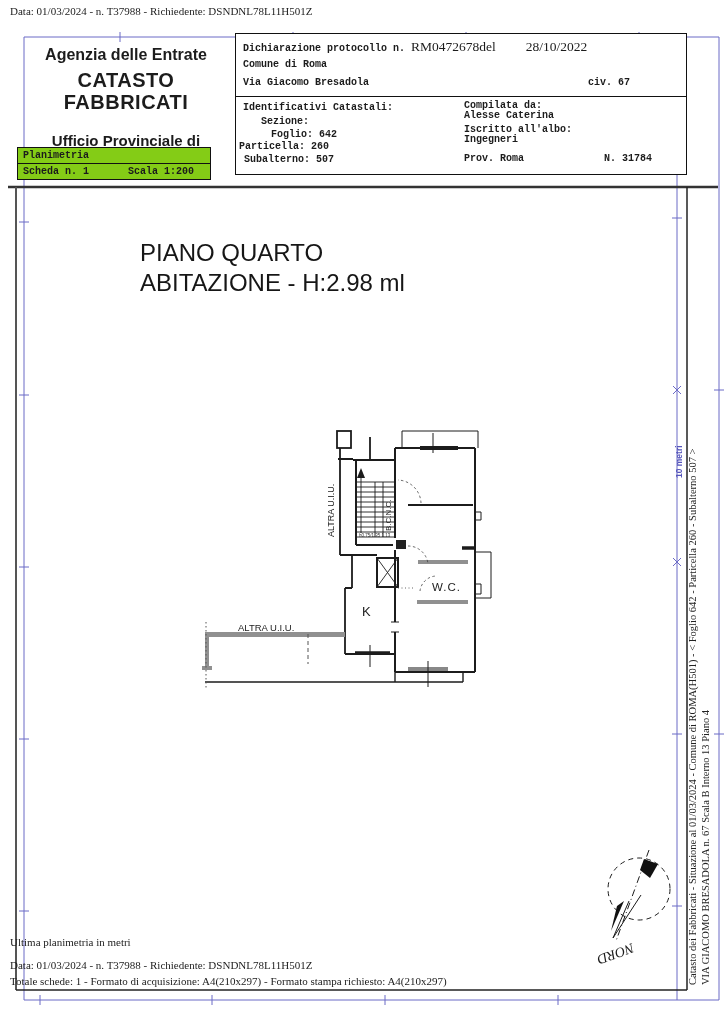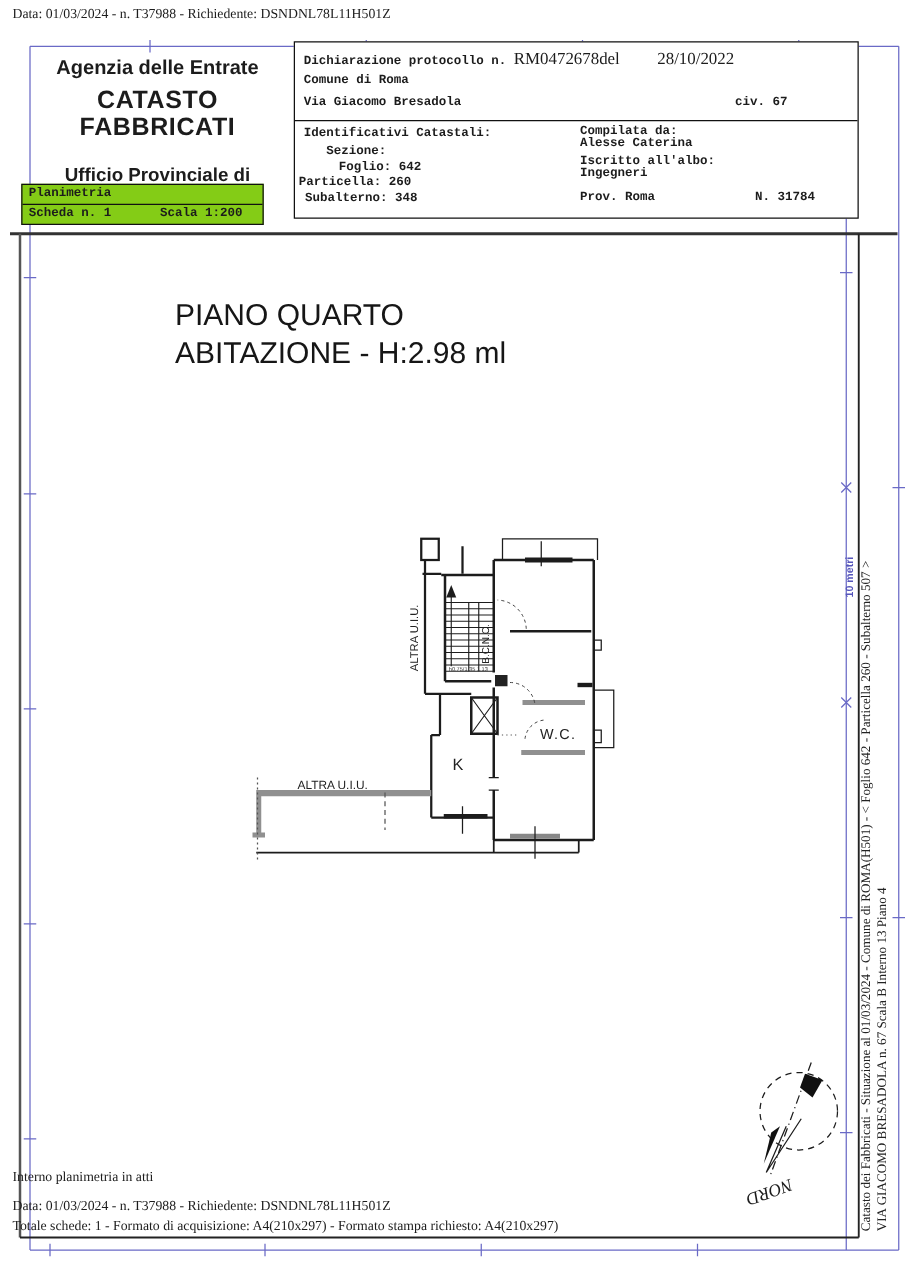--- a/index.html
+++ b/index.html
@@ -181,31 +181,31 @@
       <span class="decl-serif" style="margin-left:24px;">28/10/2022</span>
     </div>
     <div class="row" style="left:7px;top:25px;">Comune di Roma</div>
     <div class="row" style="left:7px;top:43px;">Via Giacomo Bresadola</div>
     <div class="row" style="left:352px;top:43px;">civ. 67</div>
     <div class="divider"></div>
     <div class="row" style="left:7px;top:68px;">Identificativi Catastali:</div>
     <div class="row" style="left:25px;top:82px;">Sezione:</div>
     <div class="row" style="left:35px;top:95px;">Foglio: 642</div>
     <div class="row" style="left:3px;top:107px;">Particella: 260</div>
-    <div class="row" style="left:8px;top:120px;">Subalterno: 348</div>
+    <div class="row" style="left:8px;top:120px;">Subalterno: 507</div>
     <div class="row" style="left:228px;top:66px;">Compilata da:</div>
     <div class="row" style="left:228px;top:76px;">Alesse Caterina</div>
     <div class="row" style="left:228px;top:90px;">Iscritto all'albo:</div>
     <div class="row" style="left:228px;top:100px;">Ingegneri</div>
     <div class="row" style="left:228px;top:119px;">Prov. Roma</div>
     <div class="row" style="left:368px;top:119px;">N. 31784</div>
   </div>
 
   <div class="abs plan-title">
     <div>PIANO QUARTO</div>
     <div>ABITAZIONE - H:2.98 ml</div>
   </div>
 
-  <div class="abs foot1 serif">Interno planimetria in atti</div>
+  <div class="abs foot1 serif">Ultima planimetria in metri</div>
   <div class="abs foot2 serif">Data: 01/03/2024 - n. T37988 - Richiedente: DSNDNL78L11H501Z</div>
   <div class="abs foot3 serif">Totale schede: 1 - Formato di acquisizione: A4(210x297)  - Formato stampa richiesto: A4(210x297)</div>
 
 </div>
 
 </body></html>

